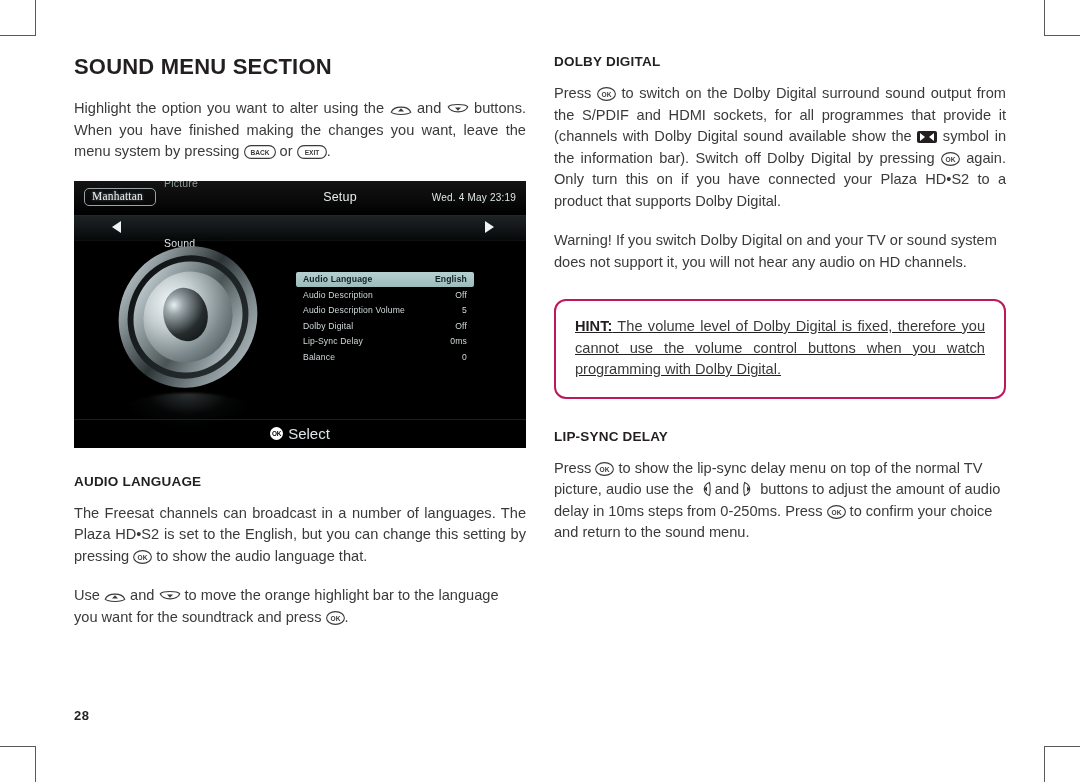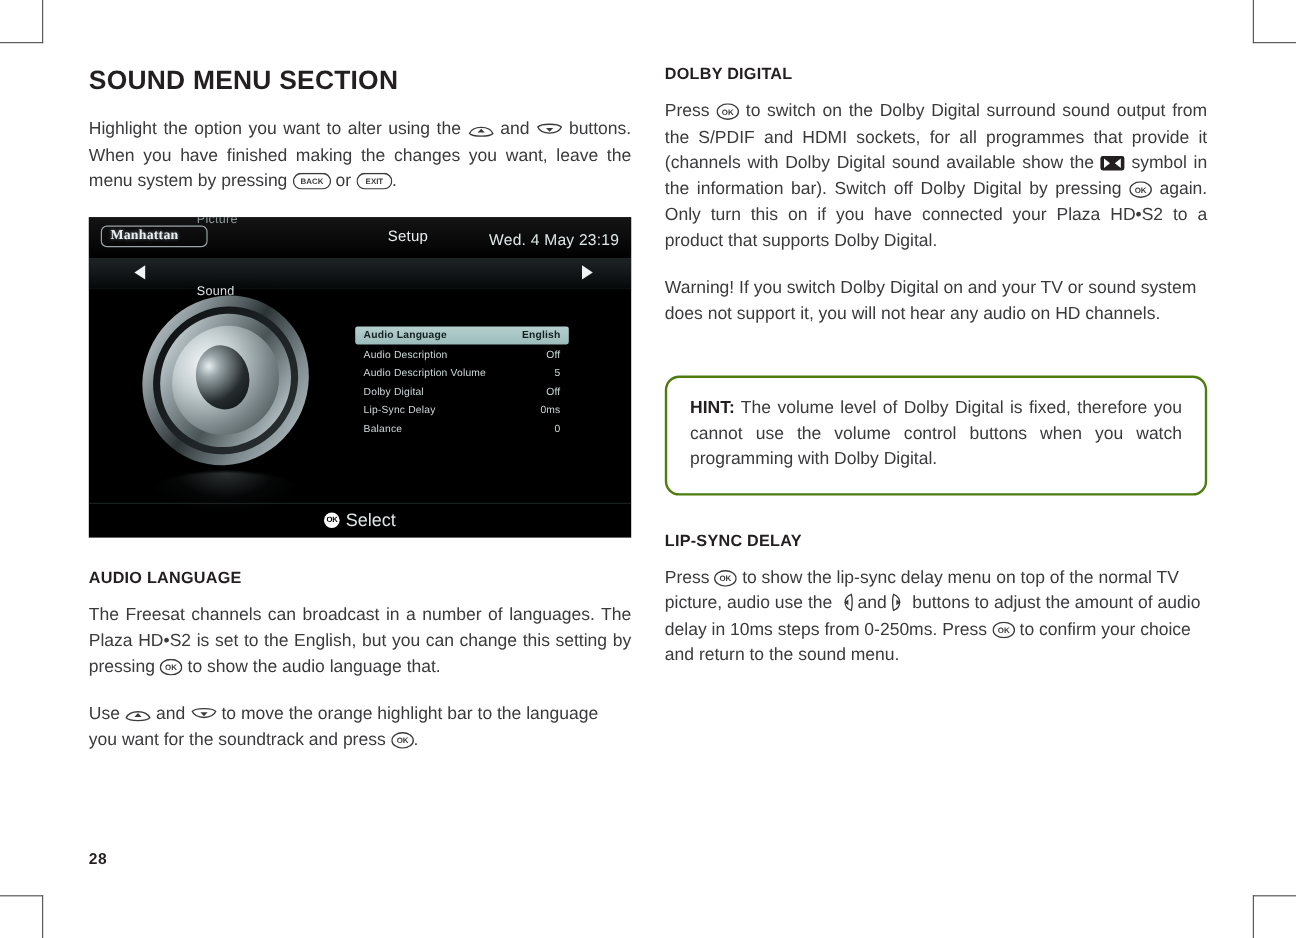--- a/index.html
+++ b/index.html
@@ -97,41 +97,41 @@
     overflow: hidden;
     margin: 0 0 26px 0;
   }
   .tv-header {
     position: absolute; left: 0; top: 0;
     width: 452px; height: 34px;
     background: linear-gradient(180deg,#141414 0%,#0a0a0a 55%,#000 100%);
   }
   .tv-logo {
     position: absolute; left: 10px; top: 7px;
-    padding: 1px 23px 2px 7px;
+    padding: 1px 12px 2px 7px;
     border: 1px solid #9aa3a6;
     border-radius: 5px;
     font-family: "Liberation Serif", serif;
-    font-weight: bold;
+    font-weight: normal;
     font-size: 11.5px;
     color: #e9eef0;
     letter-spacing: 0.2px;
     text-shadow: 0 0 3px rgba(200,225,235,0.55);
     line-height: 13px;
   }
   .tv-title {
     position: absolute; left: 0; top: 9px; width: 532px;
     text-align: center;
     font-size: 12.5px;
     color: #e7eced;
     letter-spacing: 0.2px;
   }
   .tv-clock {
     position: absolute; right: 10px; top: 11px;
-    font-size: 13px;
+    font-size: 10px;
     color: #dfe6e8;
     letter-spacing: 0.2px;
   }
   .tv-nav {
     position: absolute; left: 0; top: 34px;
     width: 452px; height: 24px;
     background: linear-gradient(180deg,#1d2224 0%,#121618 50%,#05090a 100%);
     border-top: 1px solid #23292b;
     border-bottom: 1px solid #0c1012;
   }
@@ -234,24 +234,25 @@
     background: #ffffff;
     color: #000;
     font-size: 6.4px; font-weight: bold;
     display: flex; align-items: center; justify-content: center;
     letter-spacing: -0.2px;
   }
   .tv-footer-label { font-size: 15px; color: #dfe6e8; }
 
   
   .hint-box {
-    border: 2px solid #4d7c0f;
+    border: 2px solid #be185d;
     border-radius: 12px;
     padding: 15px 19px 16px 19px;
     margin: 0 0 30px 0;
+    text-decoration: underline;
   }
   .hint-box p {
     margin: 0;
     font-size: 14.6px;
     line-height: 21.5px;
     color: #3a3a3c;
     text-align: justify;
   }
   .hint-box b { color: #231f20; font-weight: bold; }
 
@@ -405,21 +406,21 @@
           </svg></span>
       <span>to switch on the Dolby Digital surround sound output from the S/PDIF and HDMI sockets, for all programmes that provide it (channels with Dolby Digital sound available show the</span>
       <span class="dd-symbol"></span>
       <span>symbol in the information bar). Switch off Dolby Digital by pressing</span>
       <span class="key"><svg width="19" height="14" viewBox="0 0 19 14">
             <ellipse cx="9.5" cy="7" rx="8.9" ry="6.4" fill="none" stroke="#3a3a3c" stroke-width="1.1"></ellipse>
             <text x="9.5" y="9.5" font-family="Liberation Sans, sans-serif" font-size="6.6" font-weight="bold" fill="#3a3a3c" text-anchor="middle">OK</text>
           </svg></span>
       <span>again. Only turn this on if you have connected your Plaza HD•S2 to a product that supports Dolby Digital.</span></p>
 
-    <p class="body ragged" style="margin-bottom:40px;">Warning! If you switch Dolby Digital on and your TV or sound system does not support it, you will not hear any audio on HD channels.</p>
+    <p class="body ragged" style="margin-bottom:26px;">Warning! If you switch Dolby Digital on and your TV or sound system does not support it, you will not hear any audio on HD channels.</p>
 
     <div class="hint-box">
       <p><b>HINT:</b><span> The volume level of Dolby Digital is fixed, therefore you cannot use the volume control buttons when you watch programming with Dolby Digital.</span></p>
     </div>
 
     <h3 class="sub-title">LIP-SYNC DELAY</h3>
 
 
     <p class="body ragged last"><span>Press</span>
       <span class="key"><svg width="19" height="14" viewBox="0 0 19 14">

